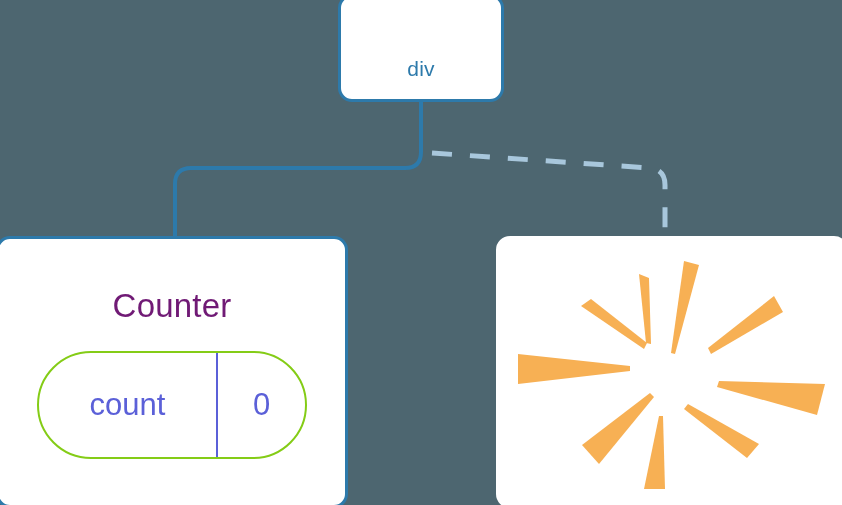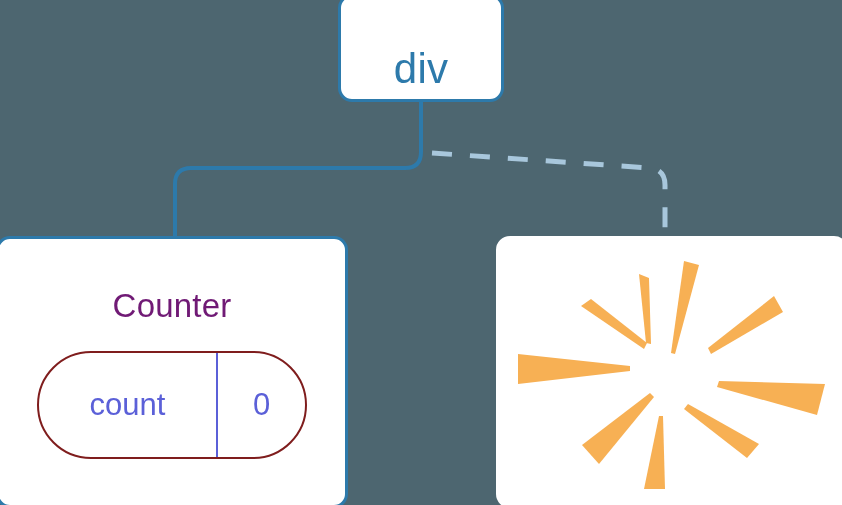--- a/index.html
+++ b/index.html
@@ -41,21 +41,21 @@
   #node-div {
     left: 338px;
     top: -6px;
     width: 166px;
     height: 108px;
     display: flex;
     align-items: center;
     justify-content: center;
   }
   #node-div .node-title {
-    font-size: 42px;
+    font-size: 21px;
     color: #2d7aab;
     letter-spacing: 0.2px;
     margin-top: 41px;
   }
 
   #node-counter {
     left: -4px;
     top: 236px;
     width: 352px;
     height: 272px;
@@ -78,21 +78,21 @@
     height: 272px;
     border-color: #ffffff;
   }
 
   
   .state-pill {
     position: relative;
     margin-top: 26px;
     width: 270px;
     height: 108px;
-    border: 2px solid #7f1d1d;
+    border: 2px solid #84cc16;
     border-radius: 54px;
     box-sizing: border-box;
     display: flex;
     align-items: stretch;
   }
   .pill-key, .pill-val {
     display: flex;
     align-items: center;
     justify-content: center;
     color: #5b60d8;

